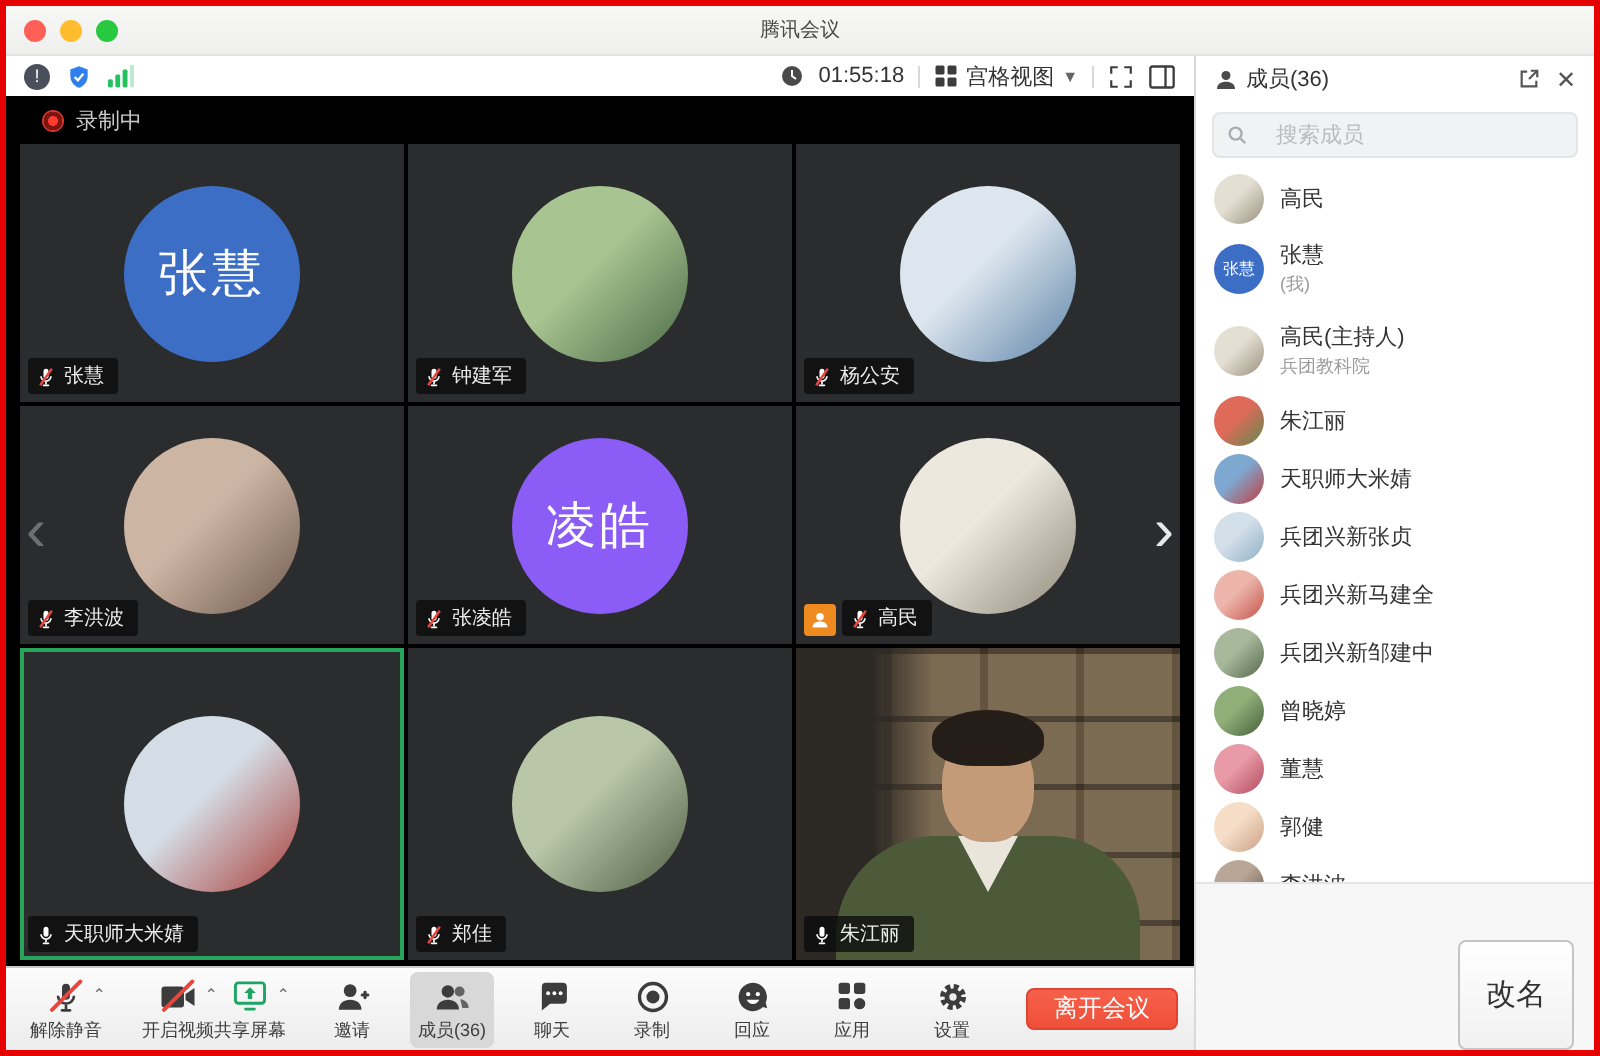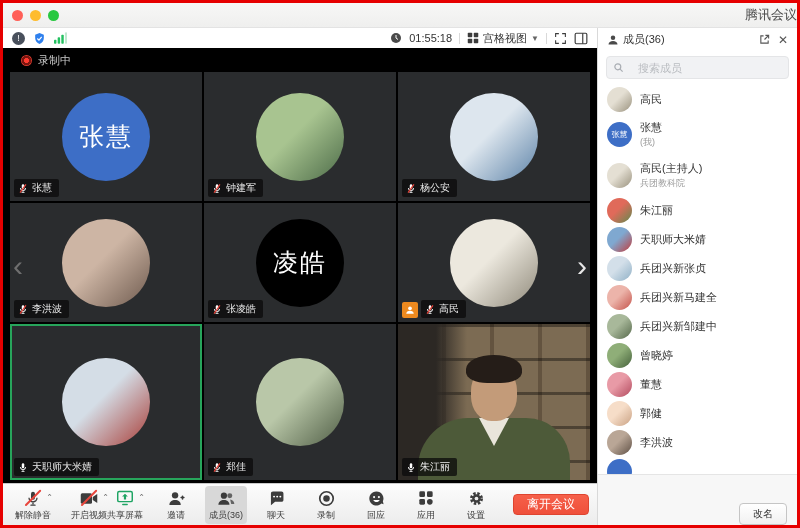--- a/index.html
+++ b/index.html
@@ -7,21 +7,21 @@
   .frame{width:800px;height:528px;border:3px solid #e60000;display:flex;flex-direction:column;
          background:#000;font-family:"Liberation Sans","DejaVu Sans",sans-serif;overflow:hidden;}
 
   
   .titlebar{flex:0 0 25px;background:linear-gradient(#f7f7f6,#efefee);display:flex;align-items:center;position:relative;border-bottom:1px solid #e3e3e3;}
   .lights{position:absolute;left:9px;top:7px;display:flex;gap:7px;}
   .light{width:11px;height:11px;border-radius:50%;}
   .light.red{background:#ff5f57;}
   .light.yellow{background:#febc2e;}
   .light.green{background:#28c840;}
-  .win-title{width:100%;text-align:right;font-size:13px;color:#4a4a4a;}
+  .win-title{width:100%;text-align:center;font-size:10px;color:#4a4a4a;}
 
   .main-row{flex:1;display:flex;min-height:0;}
   .main-col{flex:1;display:flex;flex-direction:column;min-width:0;}
 
   
   .statusbar{flex:0 0 20px;background:#fff;display:flex;align-items:center;padding:0 9px;}
   .sb-left{display:flex;align-items:center;gap:8px;}
   .info-dot{width:13px;height:13px;border-radius:50%;background:#49505c;color:#fff;font-size:9px;display:flex;align-items:center;justify-content:center;line-height:1;}
   .sb-right{margin-left:auto;display:flex;align-items:center;gap:7px;font-size:11px;color:#333;}
   .sb-div{width:1px;height:11px;background:#d9d9d9;}
@@ -75,21 +75,21 @@
   .search-box input{flex:1;min-width:0;border:none;outline:none;background:transparent;font-size:11px;color:#555;font-family:inherit;}
   .search-box input::placeholder{color:#b9bcc0;}
   .member-list{flex:1;overflow:hidden;padding-top:2px;}
   .member-row{display:flex;align-items:center;gap:8px;padding:0 9px;height:29px;}
   .member-row.two-line{height:41px;}
   .m-avatar{width:25px;height:25px;border-radius:50%;flex:0 0 25px;display:flex;align-items:center;justify-content:center;color:#fff;font-size:8px;letter-spacing:0;}
   .m-info{min-width:0;}
   .m-name{font-size:11px;color:#333;white-space:nowrap;overflow:hidden;text-overflow:ellipsis;}
   .m-sub{font-size:9px;color:#9b9b9b;margin-top:1px;}
   .sidebar-footer{flex:0 0 33px;border-top:1px solid #e5e5e5;background:#f7f7f7;display:flex;align-items:center;justify-content:flex-end;padding:0 10px;}
-  .rename-btn{background:linear-gradient(#fff,#f1f1f1);border:1px solid #c5c5c5;border-radius:4px;font-size:10px;color:#333;padding:3px 13px;font-family:inherit;margin-top:28px;}
+  .rename-btn{background:linear-gradient(#fff,#f1f1f1);border:1px solid #c5c5c5;border-radius:4px;font-size:15px;color:#333;padding:17px 13px;font-family:inherit;margin-top:28px;}
 
   svg{display:block;}
 </style>
 </head>
 <body>
 
 <div class="frame">
 
   <div class="titlebar">
     <div class="lights">
@@ -235,21 +235,21 @@
                         <rect x="8" y="21" width="8" height="2" rx="1"></rect>
                       </g>
                       <line x1="19" y1="2" x2="5" y2="22" stroke="#e8453c" stroke-width="3"></line>
                     </svg>
                   </span>
                   <span>李洪波</span>
                 </div>
               </div>
             </div>
             <div class="tile">
-              <div class="avatar-circle" style="background:#000000">凌皓</div>
+              <div class="avatar-circle" style="background:#8b5cf6">凌皓</div>
               <div class="plate-row">
                 <div class="nameplate">
                   <span>
                     <svg width="10" height="11" viewBox="0 0 24 24">
                       <g fill="#fff">
                         <rect x="9" y="2" width="6" height="12" rx="3"></rect>
                         <path d="M5 11a7 7 0 0 0 14 0h-2a5 5 0 0 1-10 0z"></path>
                         <rect x="11" y="18" width="2" height="3"></rect>
                         <rect x="8" y="21" width="8" height="2" rx="1"></rect>
                       </g>

